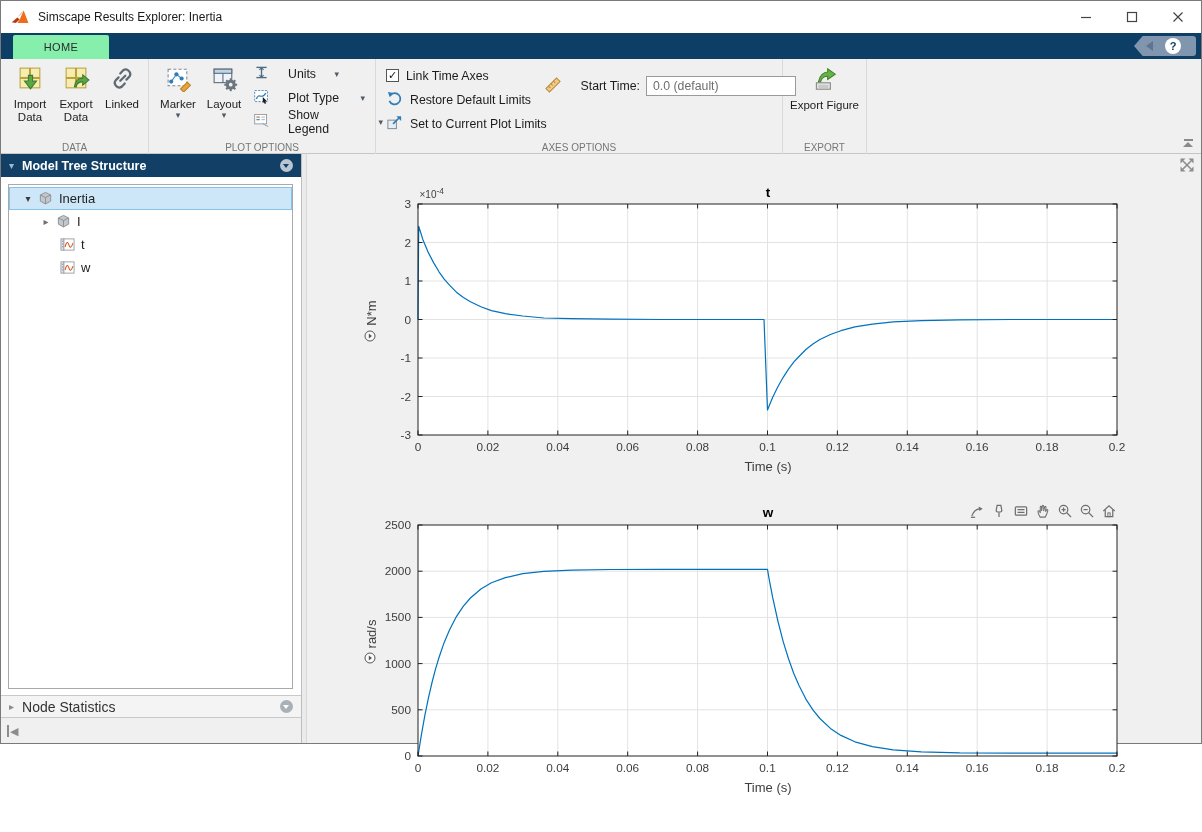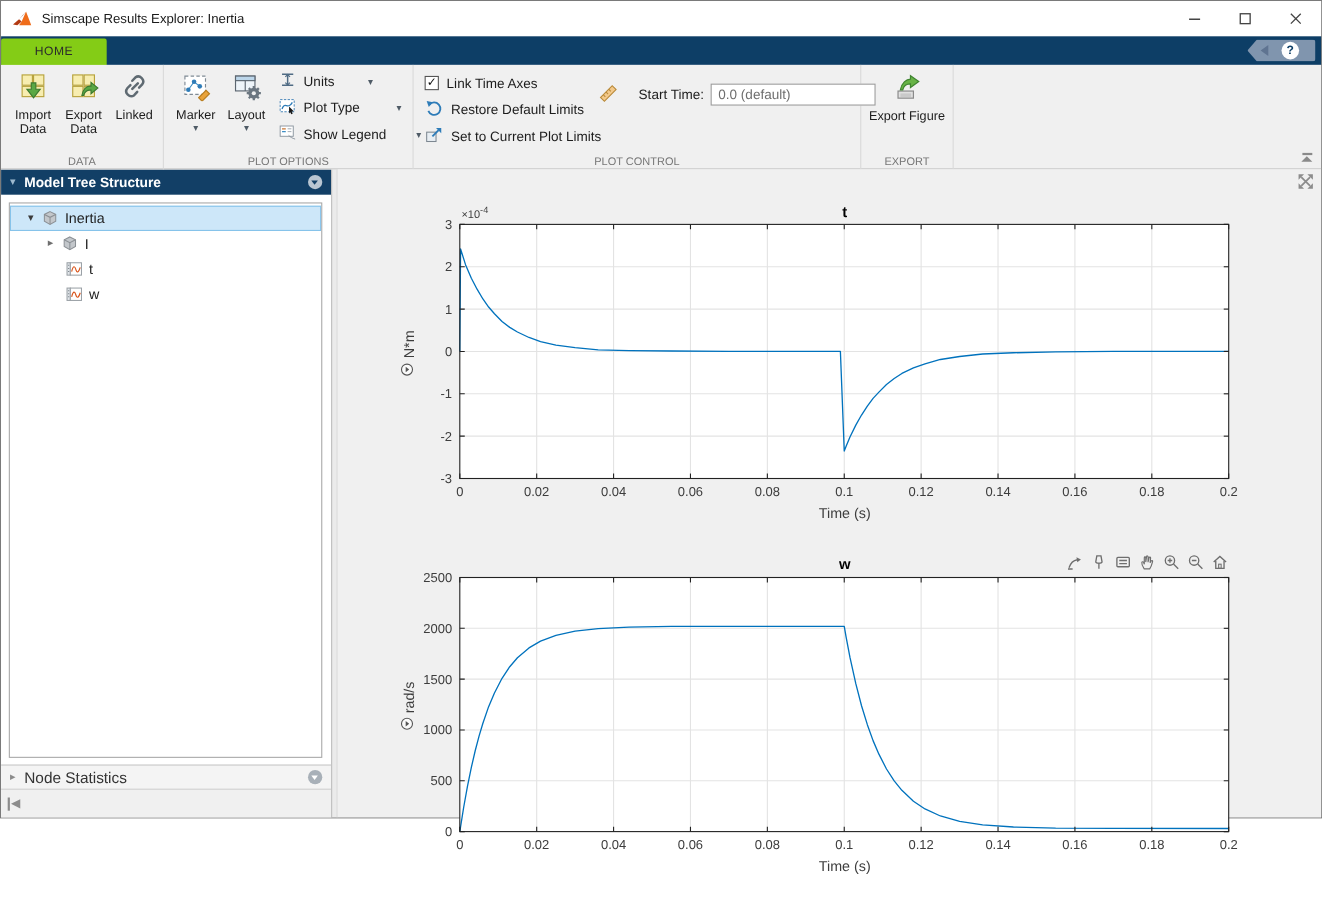--- a/index.html
+++ b/index.html
@@ -9,21 +9,21 @@
 
   
   .titlebar { height:32px; background:#fff; display:flex; align-items:center; flex:0 0 auto; }
   .titlebar .logo { margin:0 8px 0 10px; display:flex; }
   .titlebar .title { font-size:12px; color:#1a1a1a; }
   .win-controls { margin-left:auto; display:flex; height:100%; }
   .win-btn { width:46px; height:100%; display:flex; align-items:center; justify-content:center; }
 
   
   .tabstrip { height:26px; background:#0d3e66; position:relative; flex:0 0 auto; }
-  .tab-home { position:absolute; left:0; top:2px; width:96px; height:24px; background:#84cc16; color:#2b2b2b;
+  .tab-home { position:absolute; left:12px; top:2px; width:96px; height:24px; background:#86efac; color:#2b2b2b;
               font-size:11px; letter-spacing:.4px; display:flex; align-items:center; justify-content:center;
               border-radius:2px 2px 0 0; }
   .help-pill { position:absolute; right:5px; top:3px; width:62px; height:20px; background:#8095ae;
                border-radius:3px; clip-path:polygon(0 50%,14% 0,100% 0,100% 100%,14% 100%); display:flex; align-items:center; }
   .help-chev { width:0; height:0; border-top:5px solid transparent; border-bottom:5px solid transparent;
                border-right:7px solid #5f7491; margin-left:12px; }
   .help-circle { width:16px; height:16px; border-radius:50%; background:#fff; color:#0d3e66; font-weight:bold;
                  font-size:11px; display:flex; align-items:center; justify-content:center; margin-left:12px; }
 
   
@@ -32,21 +32,21 @@
   .group-label { position:absolute; bottom:1px; left:0; right:0; text-align:center; font-size:10px; color:#767676; }
   .g-data { left:0; width:148px; }
   .g-plot { left:148px; width:227px; }
   .g-axes { left:375px; width:407px; }
   .g-export { left:782px; width:84px; }
   .big-row { display:flex; padding:3px 0 0 6px; }
   .big-btn { width:46px; display:flex; flex-direction:column; align-items:center; padding-top:3px; }
   .big-btn .lbl { font-size:11.5px; line-height:13px; color:#1c1c1c; text-align:center; margin-top:2px; }
   .caret { font-size:9px; color:#4f5b66; line-height:8px; }
   .trio { position:absolute; left:104px; top:5px; display:flex; flex-direction:column; gap:4px; }
-  .trio-row { display:flex; align-items:center; gap:6px; height:20px; font-size:12.3px; color:#1c1c1c; }
+  .trio-row { display:flex; align-items:center; gap:18px; height:20px; font-size:12.3px; color:#1c1c1c; }
   .trio-row .caret { margin-left:auto; }
   .r-units { width:86px; } .r-ptype { width:112px; } .r-legend { width:130px; }
   .axes-col1 { position:absolute; left:10px; top:8px; display:flex; flex-direction:column; gap:7px; }
   .a-row { display:flex; align-items:center; gap:7px; height:17px; font-size:12.3px; color:#1c1c1c; }
   .checkbox { width:13px; height:13px; border:1px solid #555; background:#fff; font-size:11px; line-height:11px;
               color:#111; display:flex; align-items:center; justify-content:center; }
   .axes-col2 { position:absolute; left:168px; top:16px; display:flex; flex-direction:column; gap:4px; }
   .t-row { display:flex; align-items:center; gap:6px; height:22px; font-size:12.3px; color:#1c1c1c; }
   .t-row .tl { width:72px; text-align:right; }
   .t-row input { width:150px; height:20px; border:1px solid #9a9a9a; background:#fff; color:#6e6e6e;
@@ -299,21 +299,21 @@
               <line x1="5" y1="6.5" x2="5" y2="9.2" stroke="#b98a3a"></line>
                   <line x1="8.5" y1="6.5" x2="8.5" y2="9.2" stroke="#b98a3a"></line>
                   <line x1="12" y1="6.5" x2="12" y2="9.2" stroke="#b98a3a"></line>
                 </g>
             </svg>
           </span>
           <span class="tl">Start Time:</span>
           <input type="text" readonly="" value="0.0 (default)" style="">
         </div>
       </div>
-      <div class="group-label">PLOT CONTROL</div>
+      <div class="group-label">AXES OPTIONS</div>
     </div>
 
     <div class="group g-export">
       <div class="big-row" style="justify-content:center; padding-left:0;">
         <div class="big-btn" style="width:78px;">
           <span>
             <svg width="28" height="28" viewBox="0 0 26 26">
               <rect x="5" y="16.5" width="13" height="6" fill="#e0e0e0" stroke="#8a8a8a"></rect>
               <rect x="7" y="18.5" width="9" height="3" fill="#c9c9c9"></rect>
               <path d="M7 15.5 C8 9.5, 12 6.5, 15.5 6.5 L15.5 3.5 L22.5 8.5 L15.5 13.5 L15.5 10.5 C12.5 10.5, 10 11.5, 9 15.5 Z" fill="#67b346" stroke="#3f8430"></path>

